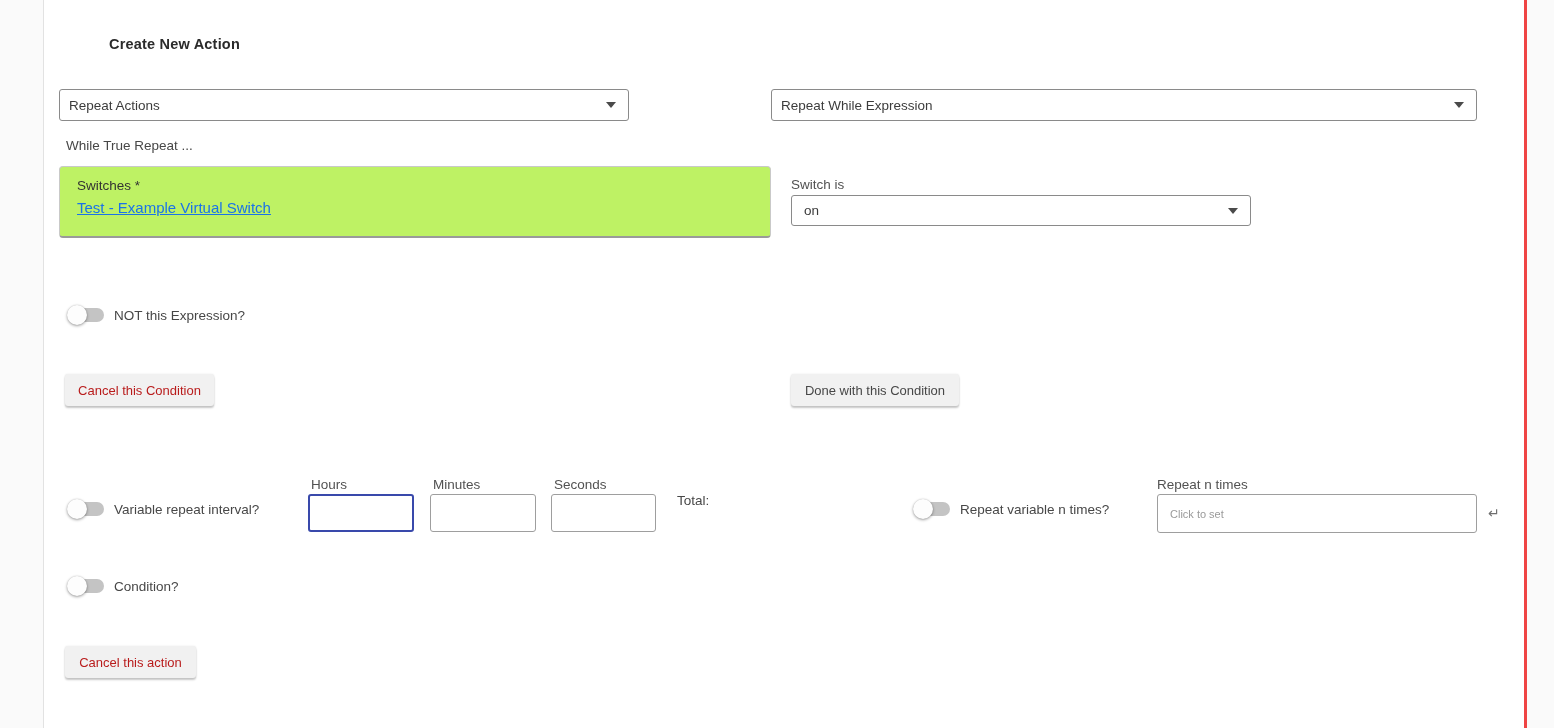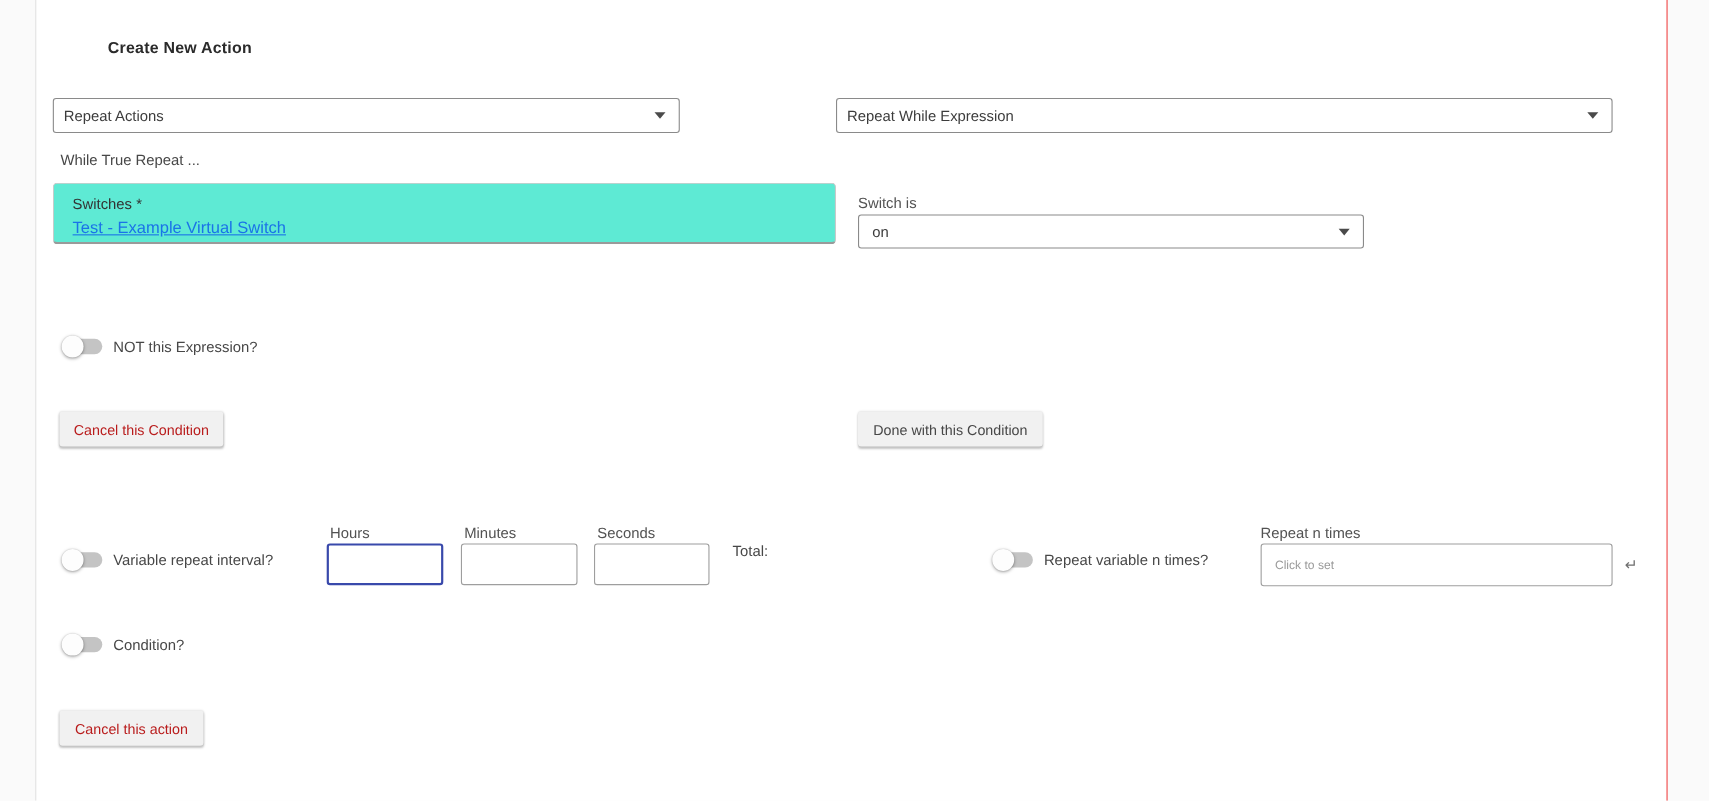--- a/index.html
+++ b/index.html
@@ -5,24 +5,24 @@
   * { margin: 0; padding: 0; box-sizing: border-box; }
   html, body { width: 1554px; height: 728px; }
   body {
     font-family: "Liberation Sans", sans-serif;
     background: #fafafa;
     overflow: hidden;
     position: relative;
   }
   .page { position: absolute; left: 0; top: 0; width: 1554px; height: 728px; }
   .panel {
-    position: absolute; left: 32px; top: 0; width: 1484px; height: 728px;
+    position: absolute; left: 43px; top: 0; width: 1484px; height: 728px;
     background: #ffffff;
     border-left: 1px solid #e2e2e2;
-    border-right: 1px solid #ef4444;
+    border-right: 3px solid #ef4444;
   }
   .abs { position: absolute; }
 
   .page-title {
     left: 65px; top: 36px;
     font-size: 14.5px; font-weight: bold; color: #2b2b2b; letter-spacing: .2px;
   }
 
   
   .select {
@@ -39,22 +39,22 @@
     border-left: 5px solid transparent;
     border-right: 5px solid transparent;
     border-top: 6px solid #4a4a4a;
     flex: 0 0 auto;
   }
 
   .plain-label { font-size: 13.5px; color: #474747; }
   .small-label { font-size: 13.5px; color: #525252; }
 
   .device-box {
-    left: 58px; top: 166px; width: 712px; height: 56px;
-    background: #5eead4;
+    left: 58px; top: 166px; width: 712px; height: 72px;
+    background: #bef264;
     border: 1px solid #c9c9c9;
     border-bottom: 2px solid #9a9a9a;
     border-radius: 4px;
     padding: 11px 0 0 17px;
     cursor: pointer;
   }
   .device-box .dev-title { font-size: 13.5px; color: #333; display: block; }
   .device-box .dev-link { font-size: 15px; color: #1a73e8; display: block; margin-top: 6px; text-decoration: underline; }
 
   

